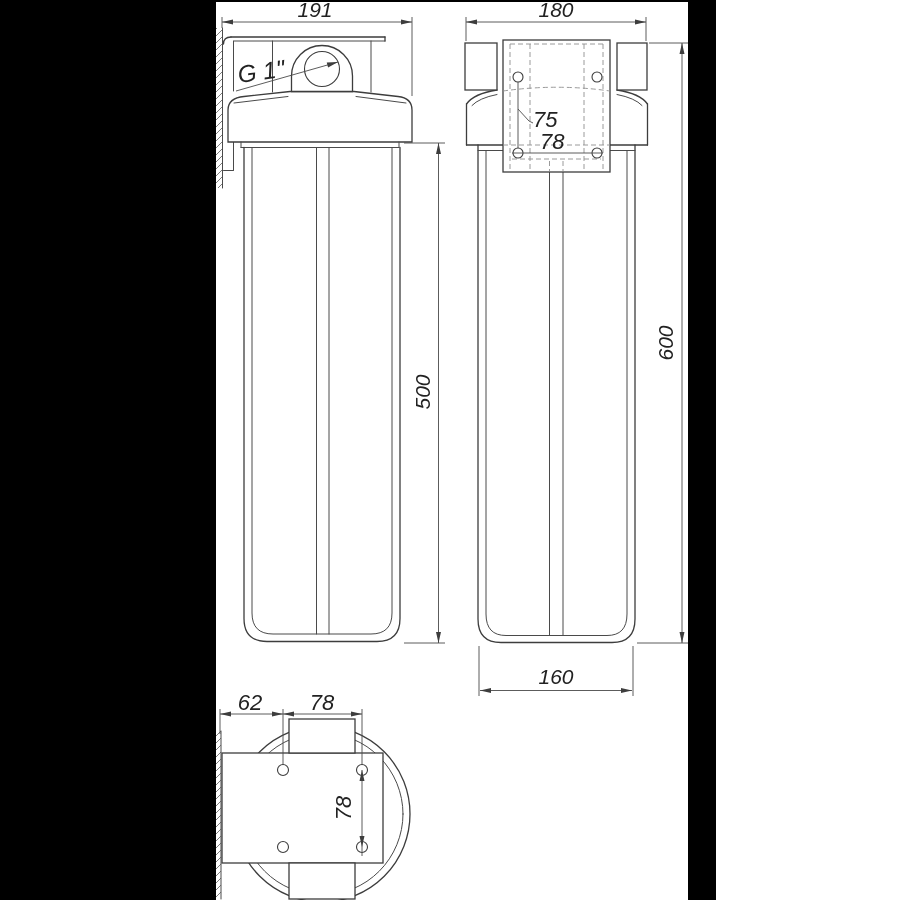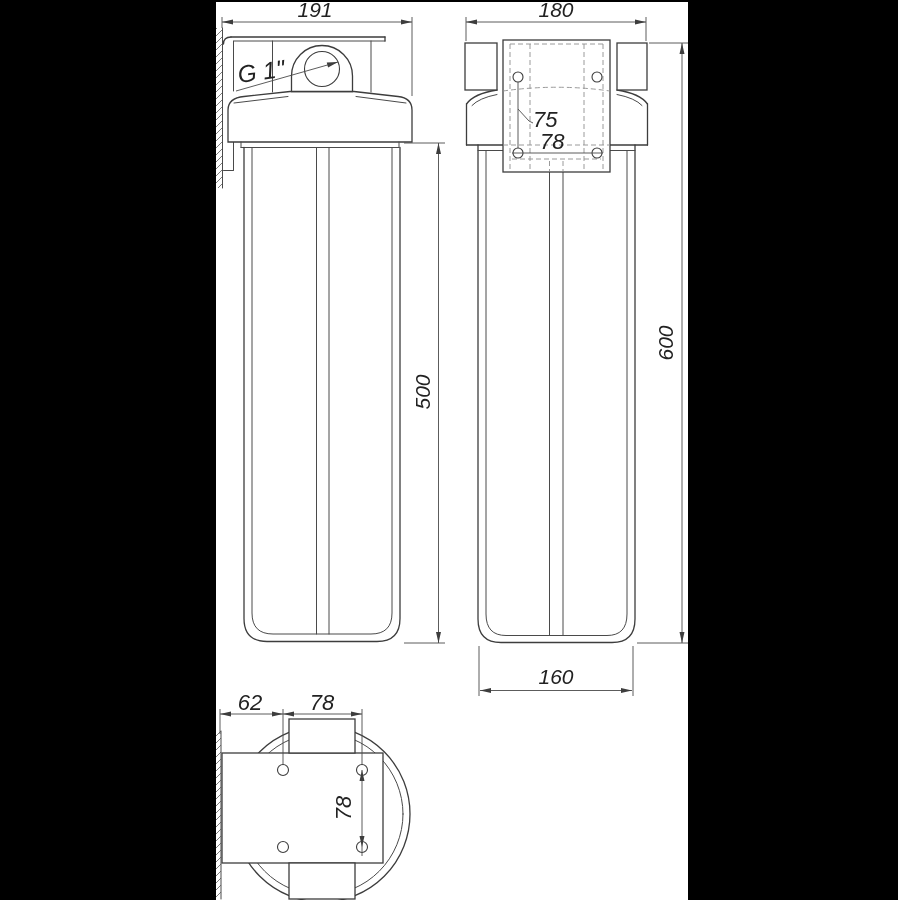--- a/index.html
+++ b/index.html
@@ -1,16 +1,16 @@
 <!DOCTYPE html>
 <html><head>
 <meta charset="utf-8">
 <style>
   html,body{margin:0;padding:0;background:#ffffff;}
-  .stage{position:relative;width:898px;height:900px;background:#ffffff;overflow:hidden;
+  .stage{position:relative;width:716px;height:900px;background:#ffffff;overflow:hidden;
          font-family:"Liberation Sans", sans-serif;}
   svg{display:block;}
   .outline{stroke:#3d3d3d;stroke-width:1.3;fill:none;stroke-linecap:round;}
   .outline2{stroke:#4a4a4a;stroke-width:1;fill:none;stroke-linecap:round;}
   .whitefill{fill:#ffffff;stroke:#3d3d3d;stroke-width:1.3;}
   .whitefill2{fill:#ffffff;stroke:#3d3d3d;stroke-width:1.1;}
   .dim{stroke:#4a4a4a;stroke-width:0.9;fill:none;}
   .dashed{stroke:#8f8f8f;stroke-width:0.9;fill:none;stroke-dasharray:5 3;}
   .dimtext{fill:#222222;font-style:italic;font-family:"Liberation Sans", sans-serif;}
   .frame{fill:#000000;}

